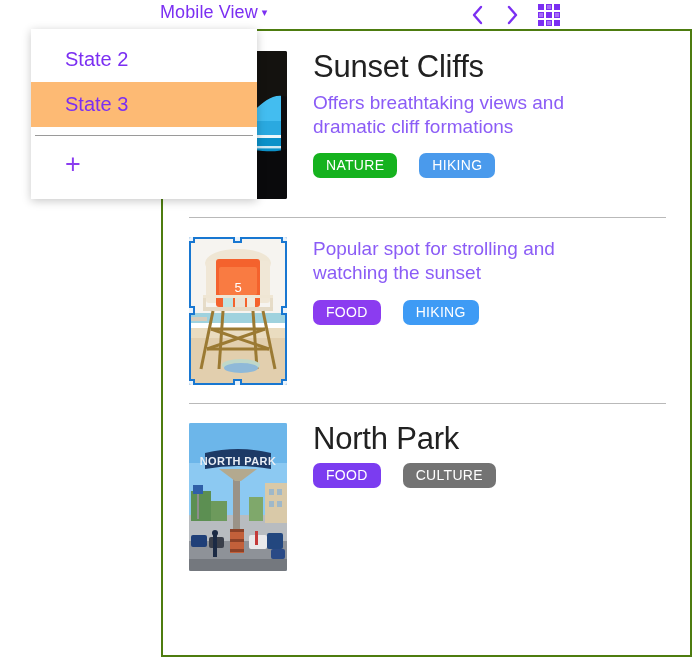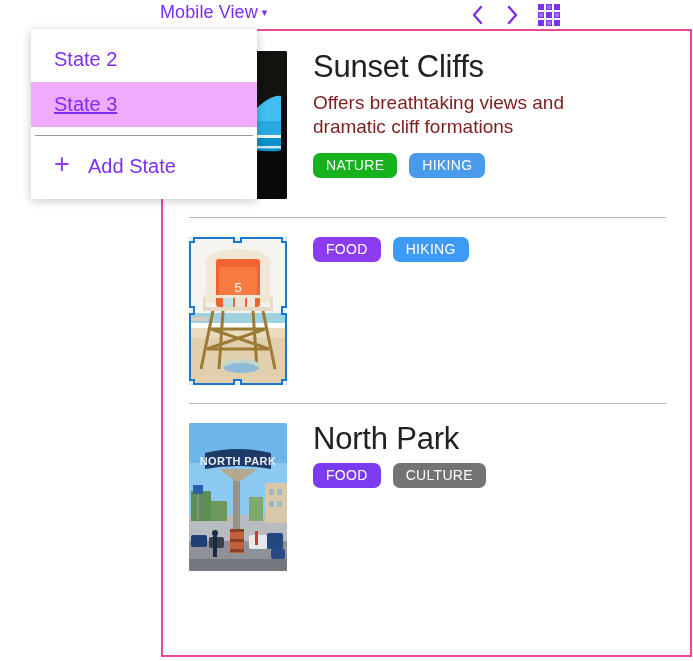--- a/index.html
+++ b/index.html
@@ -69,21 +69,21 @@
   .grid-icon-btn i.hollow {
     background: #a76bf7;
   }
 
   
   .canvas-panel {
     position: absolute;
     left: 161px; top: 29px;
     width: 531px; height: 628px;
     box-sizing: border-box;
-    border: 2px solid #ec4899;
+    border: 2px solid #4d7c0f;
     background: #ffffff;
     overflow: hidden;
   }
   .card-list {
     position: absolute;
     left: 0; top: 0;
     width: 100%;
   }
   .card {
     position: relative;
@@ -116,28 +116,28 @@
   .card-title {
     font-size: 31px;
     font-weight: 400;
     color: #212121;
     line-height: 1.06;
     margin: 0 0 7px 0;
     letter-spacing: -0.2px;
   }
   .card-desc {
     font-size: 19px;
-    color: #7f1d1d;
+    color: #8b5cf6;
     line-height: 1.28;
     margin: 0 0 14px 0;
     max-width: 300px;
   }
   .tag-row {
     display: flex;
-    gap: 12px;
+    gap: 22px;
     align-items: center;
   }
   .tag {
     display: inline-block;
     color: #ffffff;
     font-size: 14px;
     letter-spacing: 0.3px;
     padding: 5px 13px 6px 13px;
     border-radius: 7px;
     line-height: 1;
@@ -177,29 +177,28 @@
     background: #ffffff;
     box-shadow: 0 2px 9px rgba(0,0,0,0.22);
     padding: 8px 0 10px 0;
     box-sizing: border-box;
     z-index: 40;
   }
   .menu-item {
     height: 45px;
     display: flex;
     align-items: center;
-    padding-left: 23px;
+    padding-left: 34px;
     font-size: 20px;
     color: #7B2FF2;
     cursor: pointer;
     box-sizing: border-box;
   }
   .menu-item.selected {
-    background: #f0abfc;
-    text-decoration: underline;
+    background: #fdba74;
   }
   .menu-sep {
     height: 1px;
     background: #9a9a9a;
     margin: 8px 4px 8px 4px;
   }
   .menu-item .mi-icon {
     width: 26px;
     display: flex;
     align-items: center;
@@ -330,20 +329,21 @@
           <span class="handle h-n"></span>
           <span class="handle h-ne"></span>
           <span class="handle h-w"></span>
           <span class="handle h-e"></span>
           <span class="handle h-sw"></span>
           <span class="handle h-s"></span>
           <span class="handle h-se"></span>
         </div>
       </div>
       <div class="card-body">
+        <p class="card-desc">Popular spot for strolling and watching the sunset</p>
         <div class="tag-row">
           <span class="tag" style="background:#8B3CF0">FOOD</span>
           <span class="tag" style="background:#3E9BF5">HIKING</span>
         </div>
       </div>
     </div>
 
     <div class="card">
       <div class="card-thumb">
         <svg viewBox="0 0 98 148" preserveAspectRatio="none">
@@ -400,15 +400,14 @@
   <div class="menu-item selected">
     <span>State 3</span>
   </div>
 
   <div class="menu-sep"></div>
 
   <div class="menu-item">
     <span class="mi-icon">
         <span class="plus-glyph">+</span>
       </span>
-    <span>Add State</span>
   </div>
 </div>
 
 </body></html>

